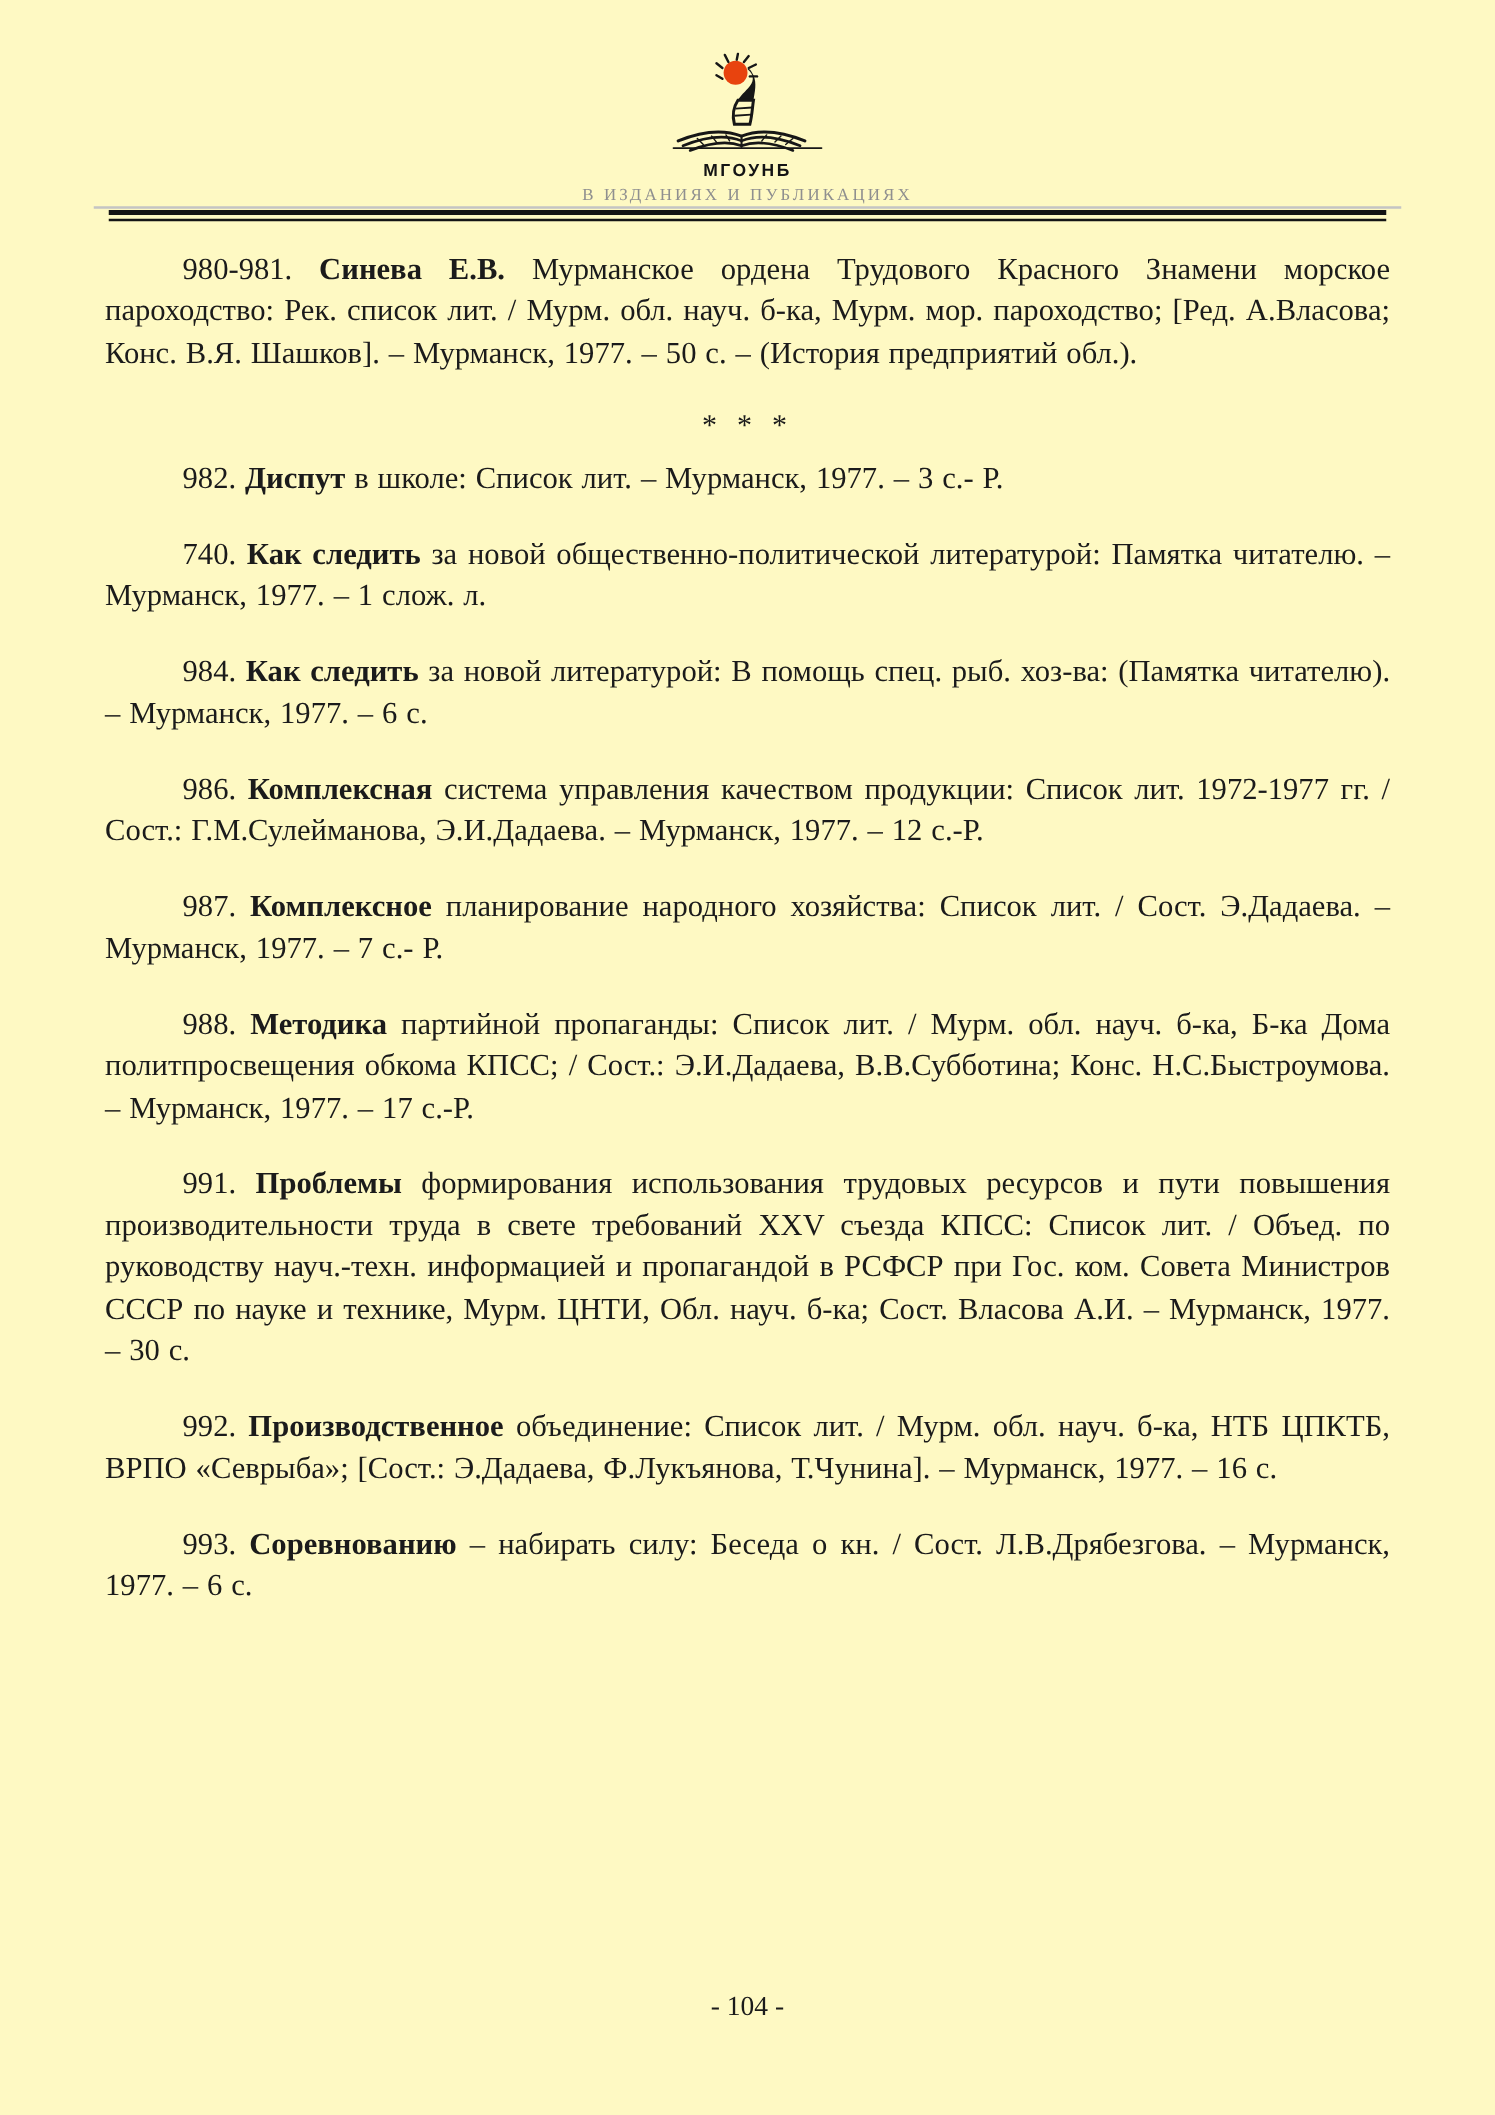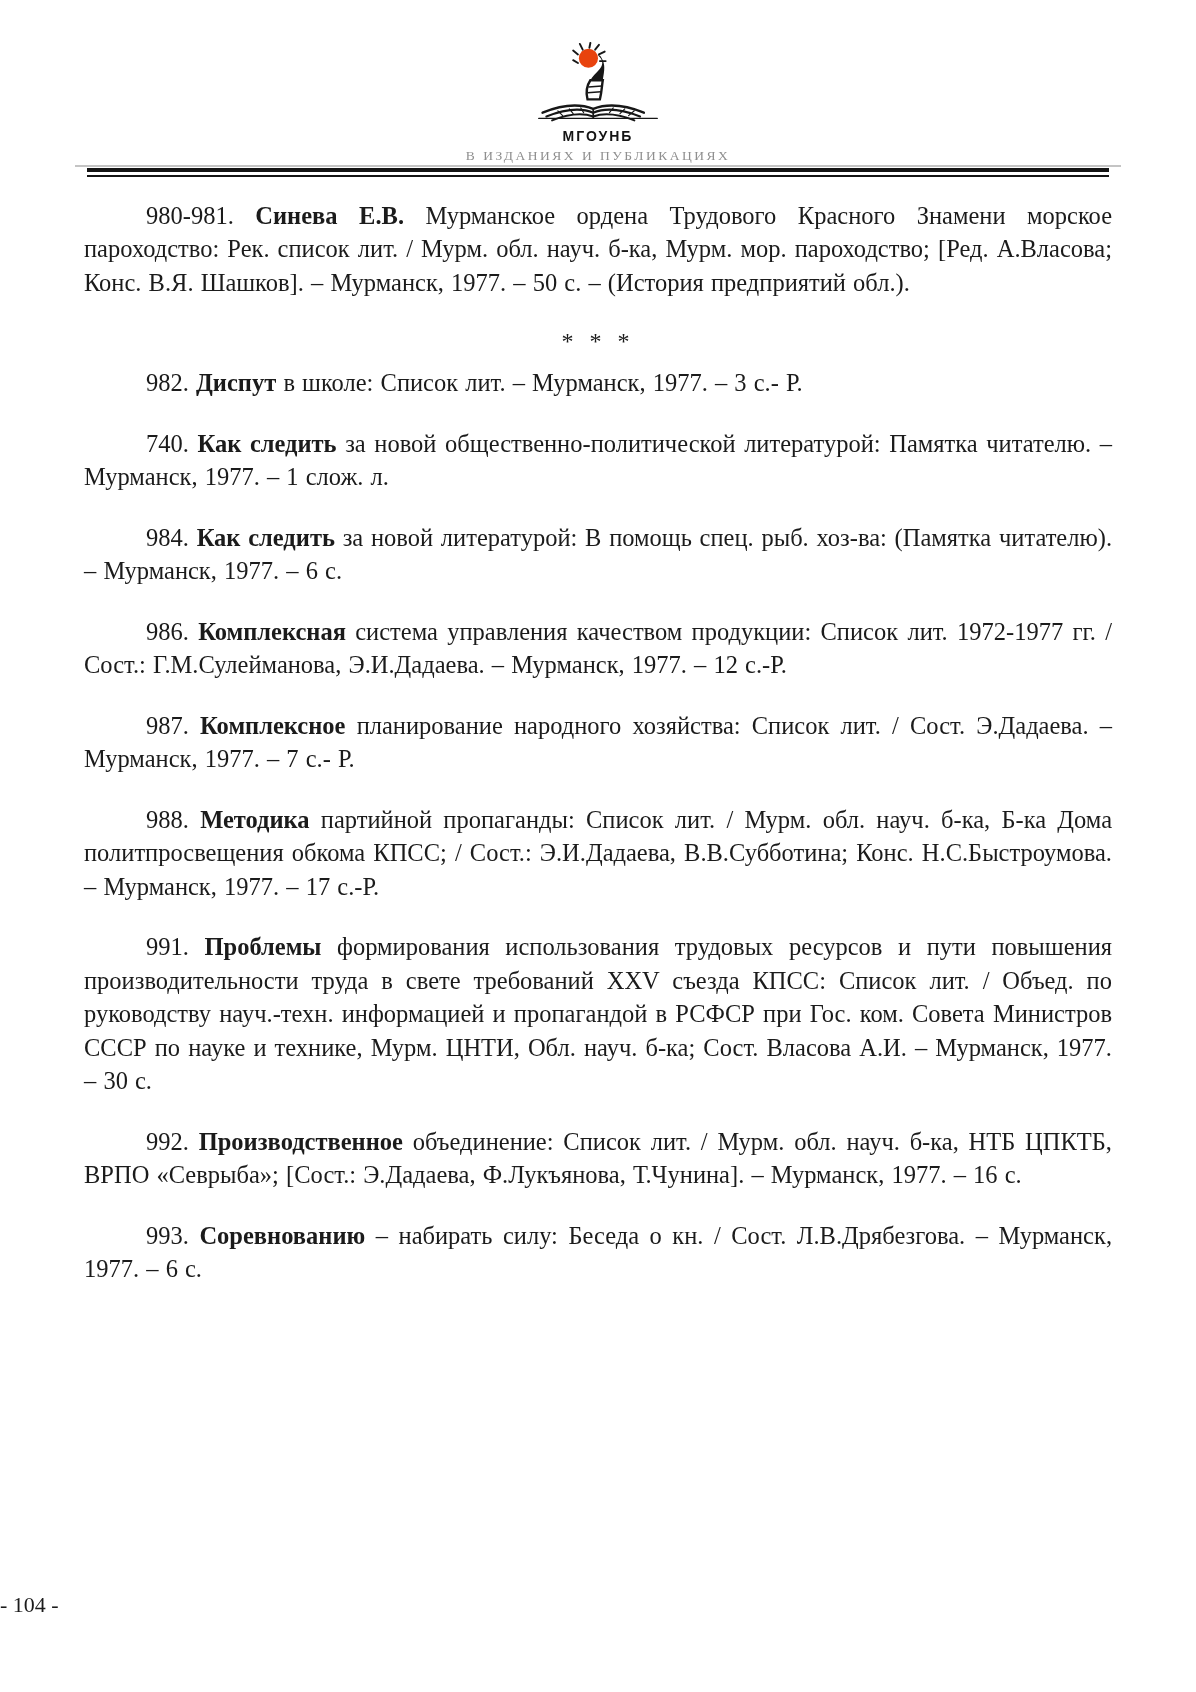--- a/index.html
+++ b/index.html
@@ -1,21 +1,21 @@
 <!DOCTYPE html>
 <html lang="ru"><head>
 <meta charset="utf-8">
 <style>
   html, body { margin: 0; padding: 0; background: #e9e9e9; }
   .page {
     position: relative;
     width: 1196px;
     height: 1692px;
     margin: 0 auto;
-    background: #ffffff;
+    background: #fef9c3;
     font-family: "Liberation Serif", "DejaVu Serif", serif;
     color: #1b1b1b;
     overflow: hidden;
     box-sizing: border-box;
   }
   
   .header { padding-top: 42px; text-align: center; }
   .logo-wrap { line-height: 0; }
   .logo-wrap svg { width: 138px; height: 86px; }
   .logo-acronym {
@@ -66,21 +66,21 @@
     letter-spacing: 5px;
     margin: 2px 0 10px 0;
     line-height: 30px;
   }
   
   .pagenum {
     position: absolute;
     bottom: 74px;
     left: 0;
     width: 100%;
-    text-align: left;
+    text-align: center;
     font-size: 22px;
     color: #1b1b1b;
   }
 </style>
 </head>
 <body>
 
 <div class="page">
 
   <div class="header">

